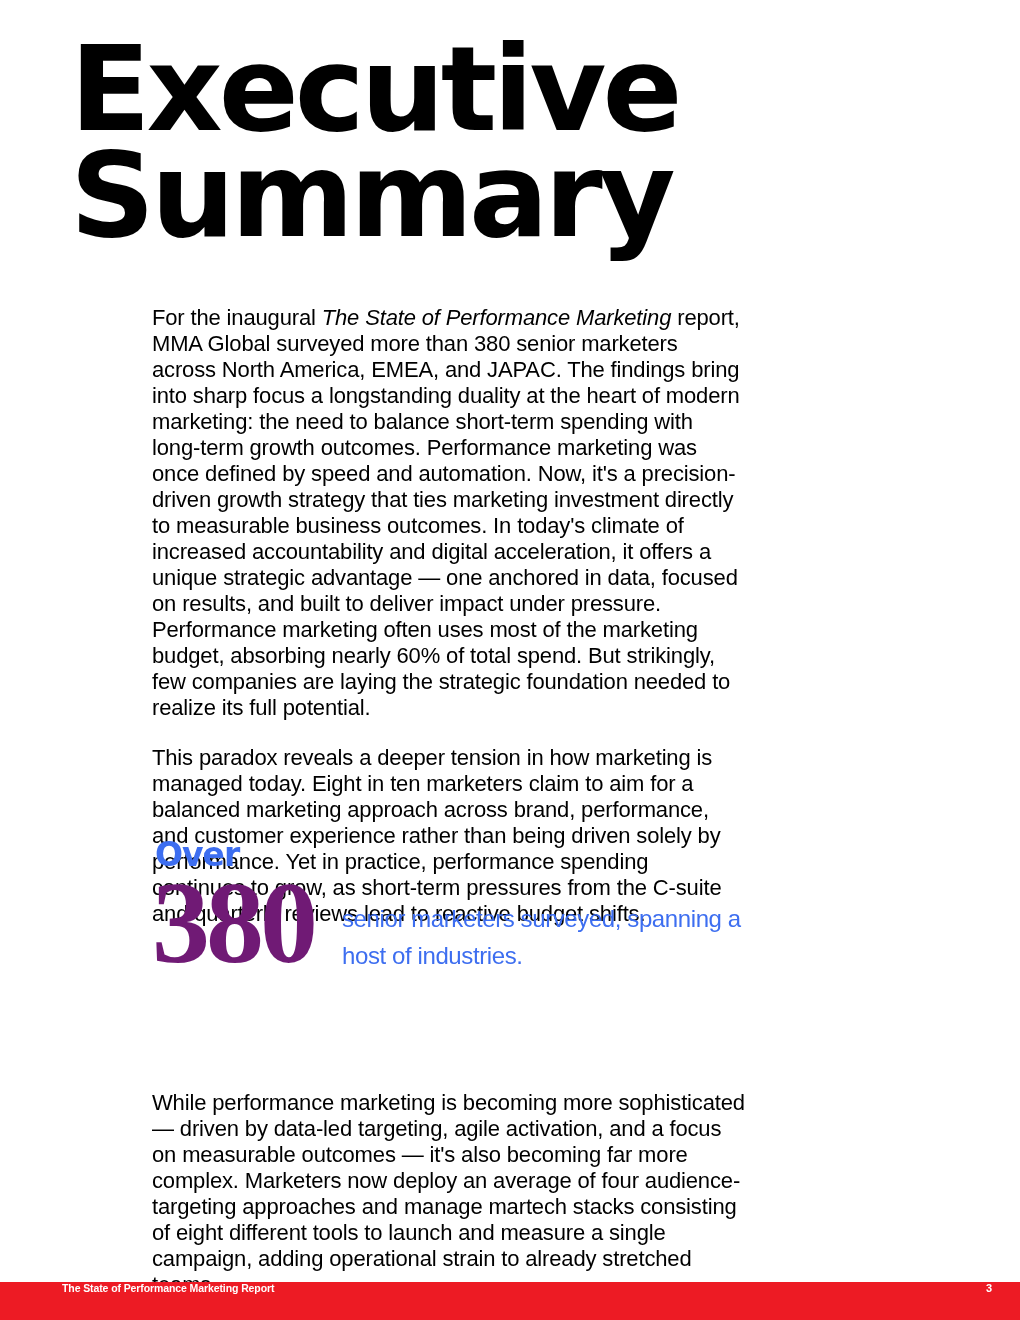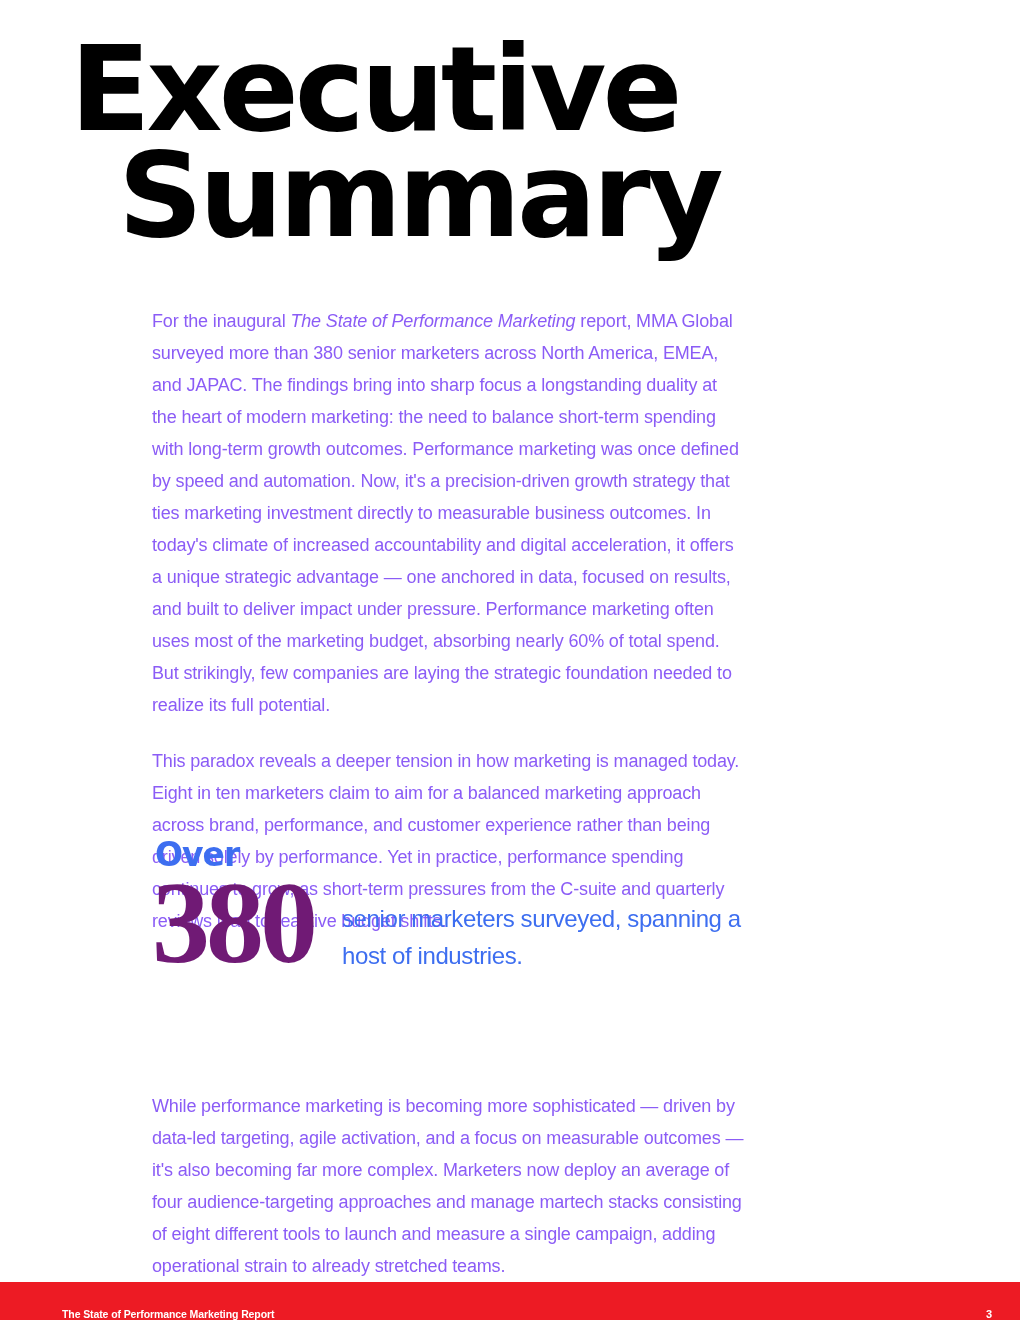--- a/index.html
+++ b/index.html
@@ -33,35 +33,34 @@
     font-family: "DejaVu Sans", sans-serif;
     font-weight: 700;
     font-size: 118px;
     line-height: 0.88;
     letter-spacing: -4px;
     color: #000000;
     white-space: nowrap;
   }
   .title-line.second {
     margin-top: 2px;
-    margin-left: 48px;
   }
 
   
   .body-col {
     position: absolute;
     left: 152px;
     top: 305px;
     width: 590px;
   }
   .para {
     font-family: "Liberation Sans", sans-serif;
-    font-size: 18px;
-    line-height: 32px;
-    color: #8b5cf6;
+    font-size: 22px;
+    line-height: 26px;
+    color: #000000;
     margin: 0 0 24px 0;
     letter-spacing: -0.15px;
   }
   .para em {
     font-style: italic;
   }
 
   
   .stat-block {
     position: absolute;
@@ -112,21 +111,21 @@
 
   
   .footer {
     position: absolute;
     left: 0;
     right: 0;
     bottom: 0;
     height: 38px;
     background: #ed1b24;
     display: flex;
-    align-items: flex-end;
+    align-items: flex-start;
     justify-content: space-between;
     padding: 0 18px 0 62px;
     box-sizing: border-box;
   }
   .footer-title {
     font-family: "Liberation Sans", sans-serif;
     font-weight: 700;
     font-size: 10.5px;
     color: #ffffff;
     letter-spacing: -0.1px;

